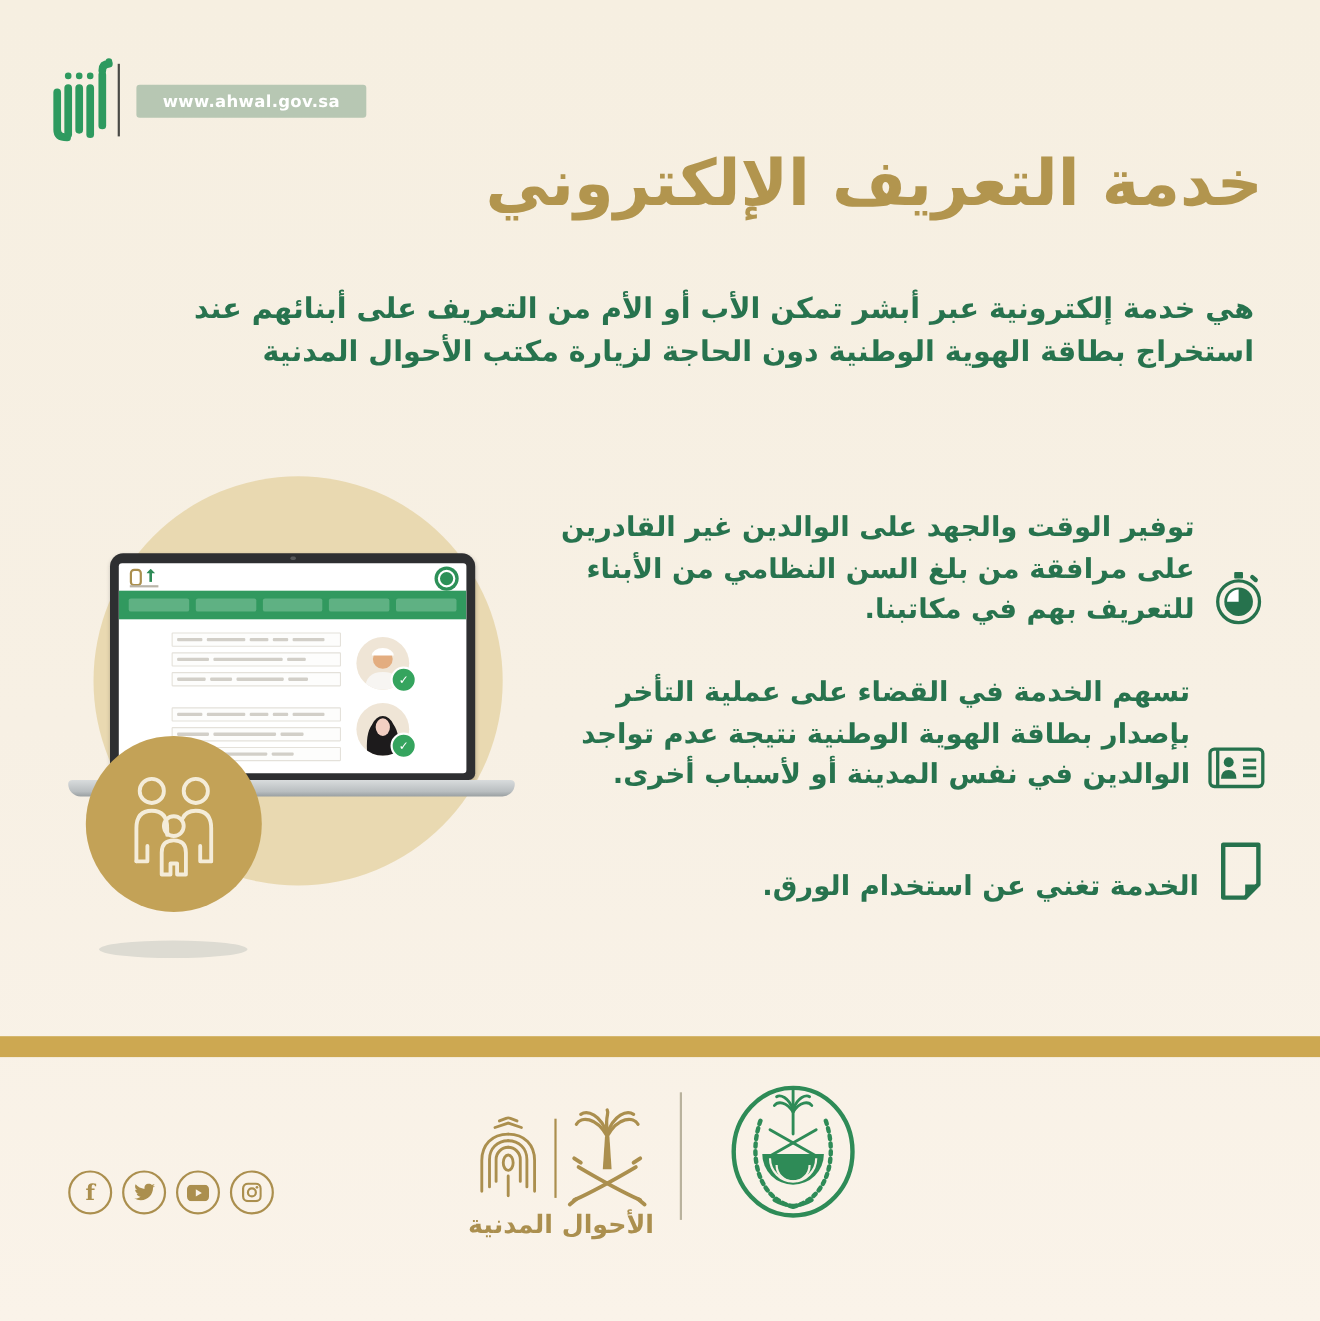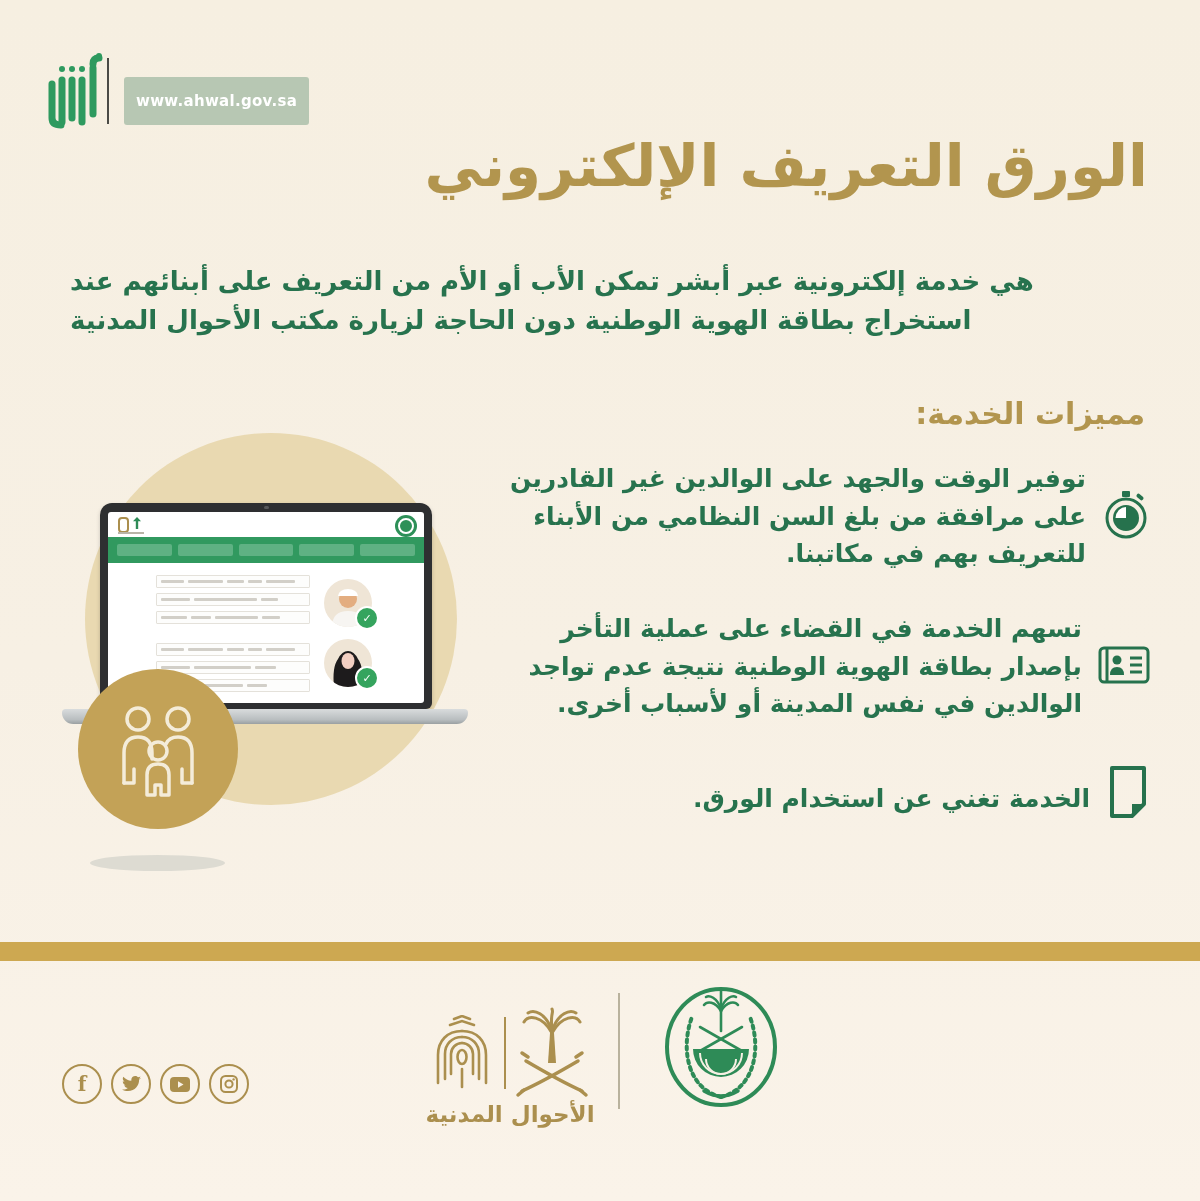--- a/index.html
+++ b/index.html
@@ -5,39 +5,39 @@
   html,body{margin:0;padding:0;}
   .canvas{
     position:relative;width:1200px;height:1201px;overflow:hidden;
     background:linear-gradient(180deg,#f6efe1 0%,#f7f0e4 55%,#faf3e9 100%);
     font-family:"DejaVu Sans",sans-serif;
   }
   
   .absher-logo{position:absolute;left:45px;top:52px;}
   .hdr-divider{position:absolute;left:107px;top:58px;width:2px;height:66px;background:#4a4a46;}
   .url-badge{
-    position:absolute;left:124px;top:77px;height:48px;padding:0 12px;
+    position:absolute;left:124px;top:77px;height:30px;padding:0 24px;
     background:#b7c7b3;border-radius:3px;display:flex;align-items:center;
     color:#ffffff;font-weight:bold;font-size:15px;letter-spacing:.3px;
   }
   
   .main-title{
     position:absolute;right:52px;top:133px;width:1100px;text-align:right;direction:rtl;
     color:#b2954e;font-size:58px;font-weight:bold;line-height:1.15;
   }
   .intro-text{
-    position:absolute;left:70px;top:262px;width:1070px;text-align:left;direction:rtl;
+    position:absolute;left:70px;top:262px;width:1070px;text-align:right;direction:rtl;
     color:#27734e;font-size:26px;font-weight:bold;line-height:1.5;
   }
   .features-heading{
     position:absolute;right:55px;top:396px;direction:rtl;
     color:#b2954e;font-size:30px;font-weight:bold;
   }
   .feature{
-    position:absolute;right:50px;direction:rtl;display:flex;gap:16px;align-items:center;
+    position:absolute;right:50px;direction:rtl;display:flex;gap:16px;align-items:flex-end;
   }
   .feature .f-icon{flex:0 0 auto;margin-top:2px;}
   .feature .f-text{
     color:#27734e;font-size:25px;font-weight:bold;line-height:1.5;text-align:right;
   }
   .feat-1{top:460px;} .feat-1 .f-text{width:582px;}
   .feat-2{top:610px;} .feat-2 .f-text{width:588px;}
   .feat-3{top:762px;} .feat-3 .f-text{width:588px;margin-top:12px;}
   
   .illu{position:absolute;left:60px;top:430px;width:420px;height:460px;}
@@ -101,23 +101,22 @@
         <circle cx="17" cy="17" r="3"></circle>
         <circle cx="27" cy="17" r="3"></circle>
         <circle cx="37" cy="17" r="3"></circle>
         <circle cx="54" cy="4" r="3"></circle>
       </g>
     </svg>
   </div>
   <div class="hdr-divider"></div>
   <div class="url-badge">www.ahwal.gov.sa</div>
 
-  <div class="main-title">الورق التعريف الإلكتروني</div>
+  <div class="main-title">خدمة التعريف الإلكتروني</div>
   <div class="intro-text">هي خدمة إلكترونية عبر أبشر تمكن الأب أو الأم من التعريف على أبنائهم عند استخراج بطاقة الهوية الوطنية دون الحاجة لزيارة مكتب الأحوال المدنية</div>
-  <div class="features-heading">مميزات الخدمة:</div>
 
   <div class="feature feat-1">
     <span class="f-icon">
       <svg width="48" height="50" viewBox="0 0 48 50">
         <rect x="20" y="1" width="8" height="6" rx="1" fill="#26724d"></rect>
         <rect x="34" y="5" width="8" height="4" rx="2" transform="rotate(40 38 7)" fill="#26724d"></rect>
         <circle cx="24" cy="28" r="19" fill="none" stroke="#26724d" stroke-width="3"></circle>
         <circle cx="24" cy="28" r="13" fill="#26724d"></circle>
         <path d="M24,28 L24,17 A11,11 0 0 0 13.5,28 Z" fill="#ffffff"></path>
       </svg>

